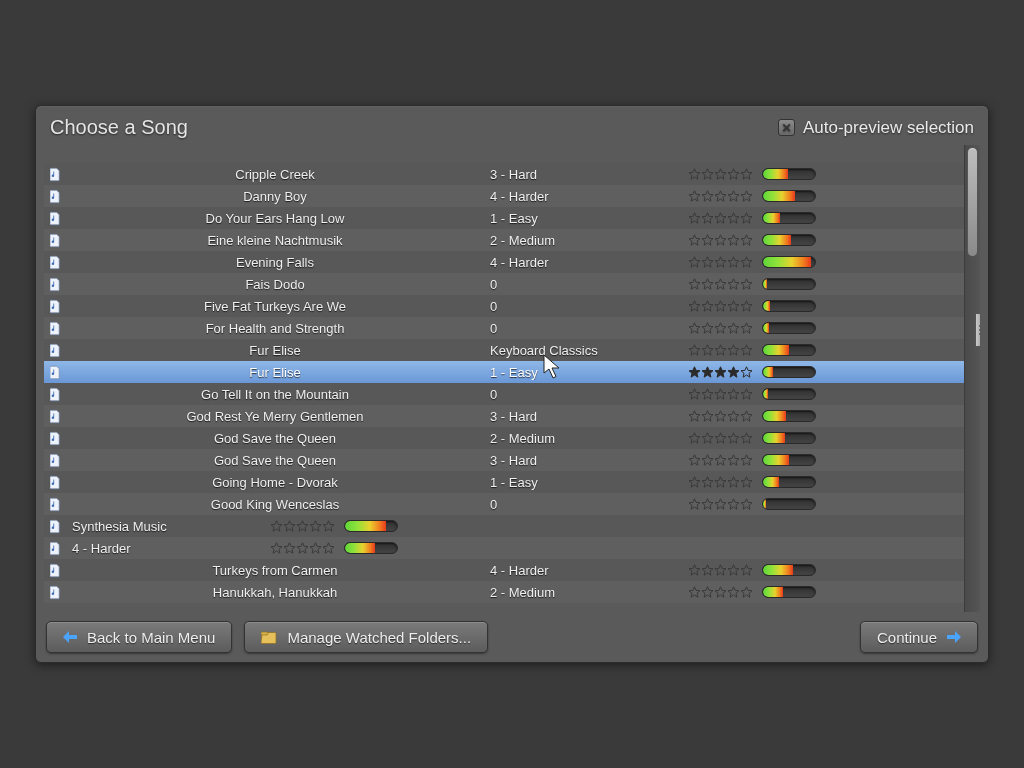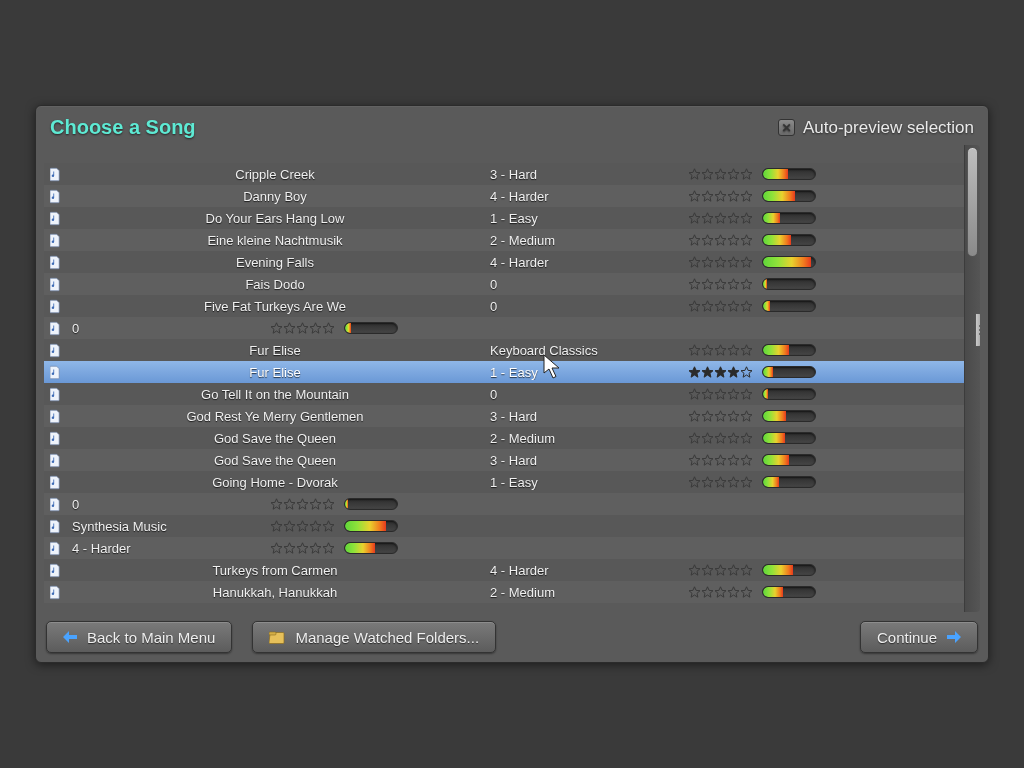--- a/index.html
+++ b/index.html
@@ -26,22 +26,22 @@
     overflow: hidden;
   }
   .titlebar {
     display: flex;
     justify-content: space-between;
     align-items: center;
     padding: 10px 14px 6px 14px;
   }
   .titlebar h1 {
     font-size: 20px;
-    font-weight: 700;
-    color: #5eead4;
+    font-weight: 400;
+    color: #e5e5e5;
     text-shadow: 0 1px 2px rgba(0,0,0,0.6);
   }
   .preview-toggle {
     display: flex;
     align-items: center;
     gap: 8px;
     font-size: 17px;
     color: #eaeaea;
     text-shadow: 0 1px 2px rgba(0,0,0,0.6);
   }
@@ -166,21 +166,21 @@
     border:1px solid #555;
     border-radius: 0 5px 5px 0;
     display:flex; flex-direction:column; align-items:center; justify-content:center; gap:2px;
   }
   .scroll-side-tab span { width:2px;height:2px;background:#555;border-radius:50%; }
   .footer {
     height: 50px;
     display:flex;
     align-items:center;
     padding: 0 10px;
-    gap: 20px;
+    gap: 12px;
     text-align: center;
   }
   .footer .spacer { flex:1; }
   .btn {
     height: 32px;
     padding: 0 16px;
     background: linear-gradient(#7a7a7a,#5c5c5c);
     border: 1px solid #333;
     border-radius: 5px;
     display:flex; align-items:center; gap:10px;
@@ -470,20 +470,21 @@
             <div class="plays"></div>
             <div class="last"></div>
           </div>
           <div class="row">
             <div class="icon">
               <svg viewBox="0 0 12 15">
                 <path d="M1 0 h7 l3 3 v11 a1 1 0 0 1 -1 1 h-9 a1 1 0 0 1 -1 -1 v-13 a1 1 0 0 1 1 -1 z" fill="#eef3fb" stroke="#6a80a8" stroke-width="0.8"></path>
                 <path d="M5 4 v5 a1.5 1.5 0 1 1 -1 -1.4 v-3.6 z" fill="#3c6ab5"></path>
               </svg>
             </div>
+            <div class="title">For Health and Strength</div>
             <div class="folder">0</div>
             <div class="rating">
               <div class="stars">
                 <svg viewBox="0 0 13 13">
                   <path d="M6.5 0.8 L8.1 4.4 L12 4.7 L9 7.3 L9.9 11.2 L6.5 9 L3.1 11.2 L4 7.3 L1 4.7 L4.9 4.4 Z" fill="none" stroke="#3a3a3a" stroke-width="1"></path>
                 </svg>
                 <svg viewBox="0 0 13 13">
                   <path d="M6.5 0.8 L8.1 4.4 L12 4.7 L9 7.3 L9.9 11.2 L6.5 9 L3.1 11.2 L4 7.3 L1 4.7 L4.9 4.4 Z" fill="none" stroke="#3a3a3a" stroke-width="1"></path>
                 </svg>
                 <svg viewBox="0 0 13 13">
@@ -757,20 +758,21 @@
             <div class="plays"></div>
             <div class="last"></div>
           </div>
           <div class="row">
             <div class="icon">
               <svg viewBox="0 0 12 15">
                 <path d="M1 0 h7 l3 3 v11 a1 1 0 0 1 -1 1 h-9 a1 1 0 0 1 -1 -1 v-13 a1 1 0 0 1 1 -1 z" fill="#eef3fb" stroke="#6a80a8" stroke-width="0.8"></path>
                 <path d="M5 4 v5 a1.5 1.5 0 1 1 -1 -1.4 v-3.6 z" fill="#3c6ab5"></path>
               </svg>
             </div>
+            <div class="title">Good King Wenceslas</div>
             <div class="folder">0</div>
             <div class="rating">
               <div class="stars">
                 <svg viewBox="0 0 13 13">
                   <path d="M6.5 0.8 L8.1 4.4 L12 4.7 L9 7.3 L9.9 11.2 L6.5 9 L3.1 11.2 L4 7.3 L1 4.7 L4.9 4.4 Z" fill="none" stroke="#3a3a3a" stroke-width="1"></path>
                 </svg>
                 <svg viewBox="0 0 13 13">
                   <path d="M6.5 0.8 L8.1 4.4 L12 4.7 L9 7.3 L9.9 11.2 L6.5 9 L3.1 11.2 L4 7.3 L1 4.7 L4.9 4.4 Z" fill="none" stroke="#3a3a3a" stroke-width="1"></path>
                 </svg>
                 <svg viewBox="0 0 13 13">

